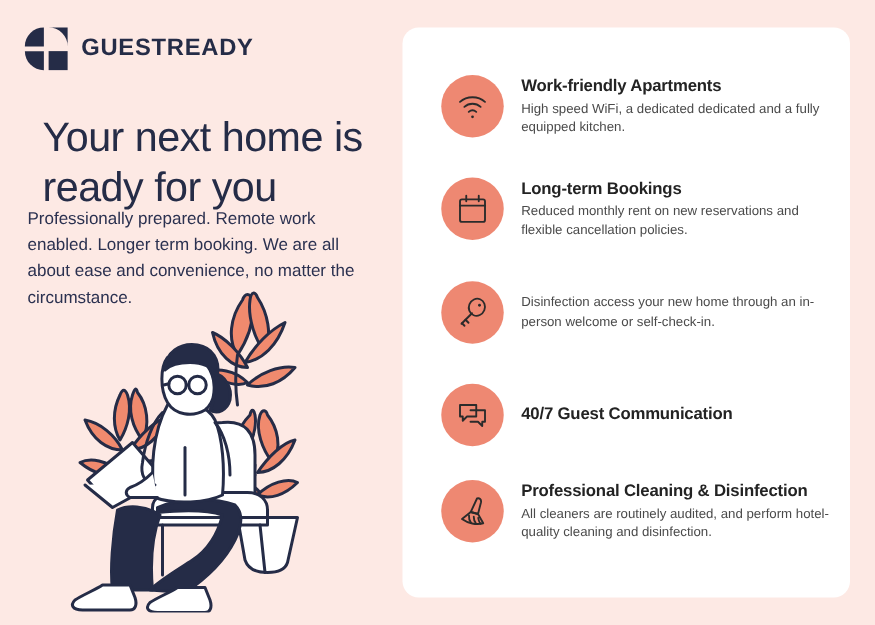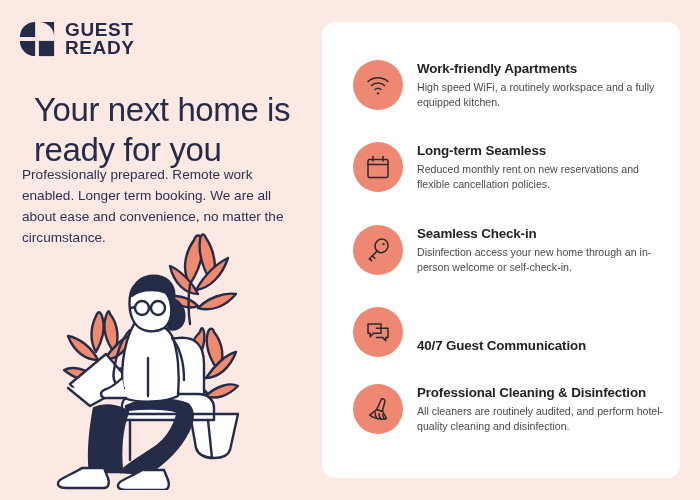--- a/index.html
+++ b/index.html
@@ -9,21 +9,21 @@
     font-family:"Liberation Sans", sans-serif;
     position:relative;
   }
   .page{position:absolute;inset:0;}
 
   
   .left{position:absolute;left:0;top:0;width:322px;height:500px;}
 
   .logo{position:absolute;left:18px;top:20px;display:flex;align-items:center;gap:9px;}
   .logo-mark{width:38px;height:38px;display:block;}
-  .logo-words{display:flex;flex-direction:column;line-height:0.94;}
+  .logo-words{display:flex;flex-direction:row;line-height:0.94;}
   .logo-words span{
     font-family:"Liberation Sans", sans-serif;
     font-weight:bold;font-size:19px;letter-spacing:0.6px;color:#252C47;
   }
 
   .headline{
     position:absolute;left:18px;top:74px;width:290px;
     font-size:33px;line-height:1.22;color:#252C47;
     font-weight:normal;letter-spacing:-0.4px;margin:16px;
   }
@@ -34,21 +34,21 @@
 
   .illustration{position:absolute;left:38px;top:228px;width:272px;height:262px;}
 
   
   .card{
     position:absolute;left:322px;top:22px;width:358px;height:456px;
     background:#FFFFFF;border-radius:13px;
   }
   .feature-list{position:absolute;left:0;top:0;width:100%;padding:0;margin:0;list-style:none;}
   .feature{
-    position:absolute;left:31px;width:312px;display:flex;align-items:flex-end;gap:14px;
+    position:absolute;left:31px;width:312px;display:flex;align-items:center;gap:14px;
   }
   .feature:nth-child(1){top:38px;}
   .feature:nth-child(2){top:120px;}
   .feature:nth-child(3){top:203px;}
   .feature:nth-child(4){top:285px;}
   .feature:nth-child(5){top:362px;}
 
   .icon-circle{
     flex:0 0 auto;width:50px;height:50px;border-radius:50%;
     background:#EE8872;display:flex;align-items:center;justify-content:center;
@@ -163,51 +163,50 @@
         <span class="icon-circle">
           <svg width="28" height="28" viewBox="0 0 28 28" fill="none" stroke="#2b2b2b" stroke-width="1.5" stroke-linecap="round">
             <path d="M4 10.5 C9.5 5.5 18.5 5.5 24 10.5"></path>
             <path d="M7.5 14.5 C11.2 11.1 16.8 11.1 20.5 14.5"></path>
             <path d="M11 18.5 C12.8 16.9 15.2 16.9 17 18.5"></path>
             <circle cx="14" cy="22.4" r="1.1" fill="#2b2b2b" stroke="none"></circle>
           </svg>
         </span>
         <span class="feature-text">
           <p class="feature-title">Work-friendly Apartments</p>
-          <p class="feature-desc">High speed WiFi, a routinely workspace and a fully equipped kitchen.</p>
+          <p class="feature-desc">High speed WiFi, a dedicated dedicated and a fully equipped kitchen.</p>
         </span>
       </li>
 
       <li class="feature">
         <span class="icon-circle">
           <svg width="28" height="28" viewBox="0 0 28 28" fill="none" stroke="#2b2b2b" stroke-width="1.5" stroke-linecap="round" stroke-linejoin="round">
             <rect x="4" y="6.5" width="20" height="18" rx="1.6"></rect>
             <path d="M4 11.5 L24 11.5"></path>
             <path d="M9 3.5 L9 8"></path>
             <path d="M19 3.5 L19 8"></path>
           </svg>
         </span>
         <span class="feature-text">
-          <p class="feature-title">Long-term Seamless</p>
+          <p class="feature-title">Long-term Bookings</p>
           <p class="feature-desc">Reduced monthly rent on new reservations and flexible cancellation policies.</p>
         </span>
       </li>
 
       <li class="feature">
         <span class="icon-circle">
           <svg width="28" height="28" viewBox="0 0 28 28" fill="none" stroke="#2b2b2b" stroke-width="1.5" stroke-linecap="round" stroke-linejoin="round">
             <ellipse cx="17.5" cy="9.8" rx="6.4" ry="6.9" transform="rotate(22 17.5 9.8)"></ellipse>
             <circle cx="19.6" cy="8.2" r="1.15" fill="#2b2b2b" stroke="none"></circle>
             <path d="M13.6 14.6 L5.2 23"></path>
             <path d="M8.4 19.8 L10.8 22.2"></path>
             <path d="M5.6 22.6 L7.6 24.6"></path>
           </svg>
         </span>
         <span class="feature-text">
-          <p class="feature-title">Seamless Check-in</p>
           <p class="feature-desc">Disinfection access your new home through an in-person welcome or self-check-in.</p>
         </span>
       </li>
 
       <li class="feature">
         <span class="icon-circle">
           <svg width="28" height="28" viewBox="0 0 28 28" fill="none" stroke="#2b2b2b" stroke-width="1.5" stroke-linecap="round" stroke-linejoin="round">
             <path d="M4 6 L17 6 L17 15.2 L9.6 15.2 L6.2 18.6 L6.2 15.2 L4 15.2 Z"></path>
             <path d="M12.4 10.2 L24 10.2 L24 19.4 L21.8 19.4 L21.8 22.8 L18.4 19.4 L12.4 19.4"></path>
           </svg>

